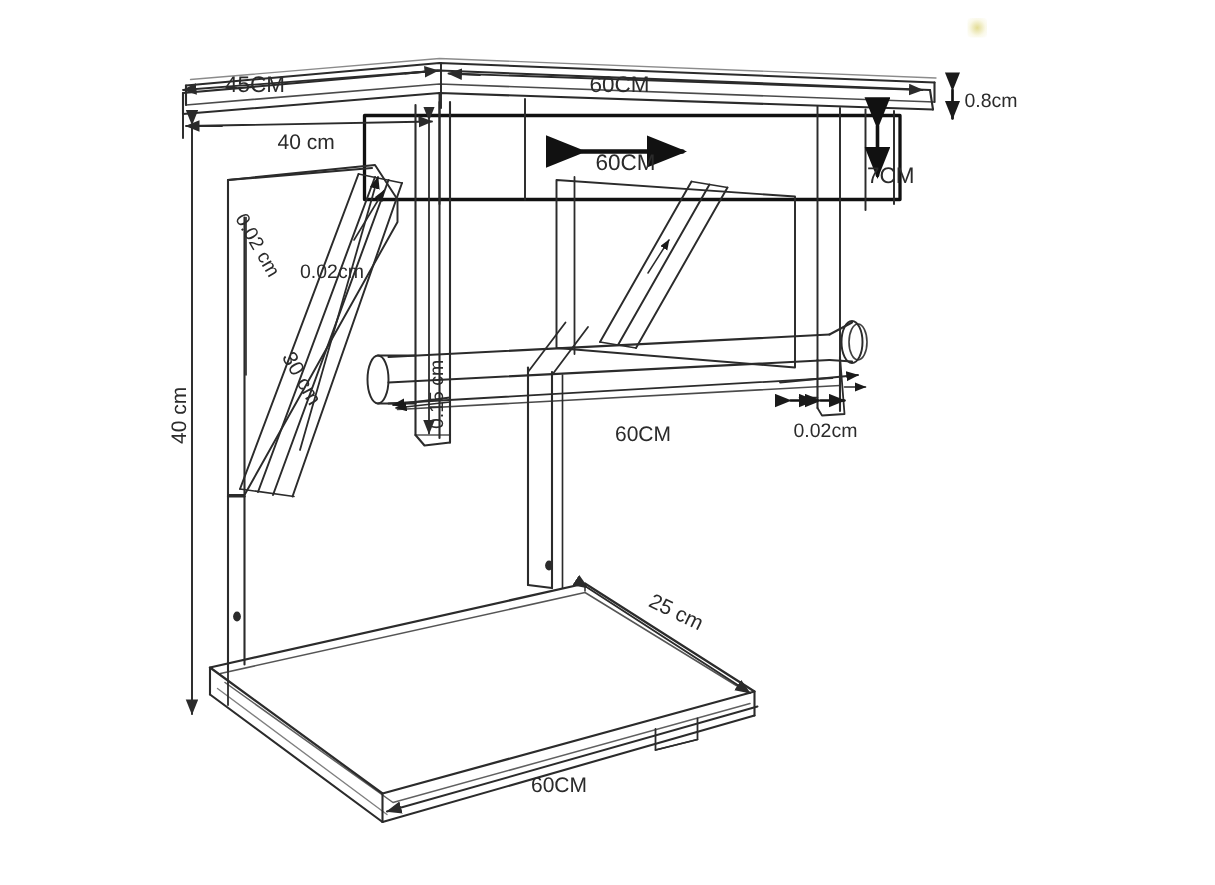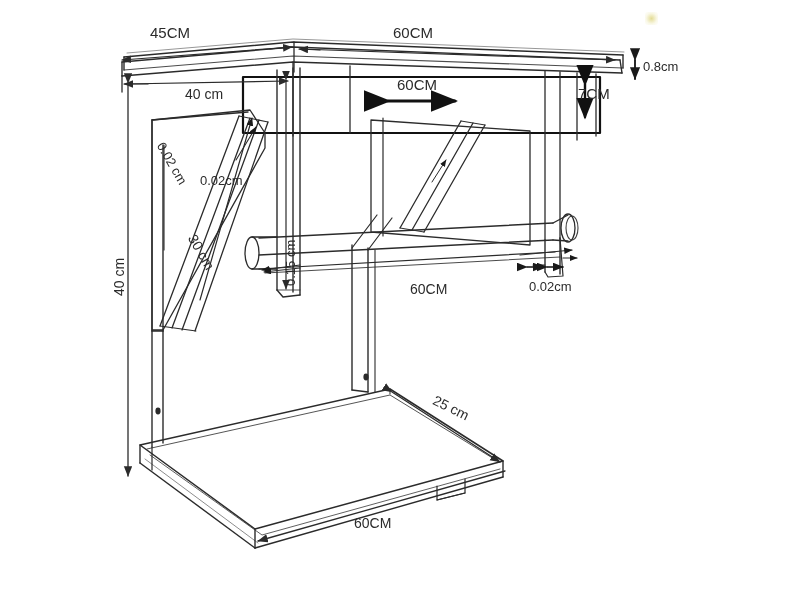--- a/index.html
+++ b/index.html
@@ -26,21 +26,21 @@
     height: 590px;
   }
   .lbl {
     position: absolute;
     color: #2b2b2b;
     font-family: "Liberation Sans", sans-serif;
     white-space: nowrap;
     line-height: 1;
     -webkit-font-smoothing: none;
   }
-  .lbl-lg { font-size: 15px; }
+  .lbl-lg { font-size: 15px; margin-top: 24px; }
   .lbl-md { font-size: 14px; }
   .lbl-sm { font-size: 13px; }
   .rot-90 { transform: rotate(-90deg); transform-origin: left top; }
   .rot-60 { transform: rotate(60deg); transform-origin: left top; }
   .rot-25 { transform: rotate(26deg); transform-origin: left top; }
   .artifact {
     position: absolute;
     width: 13px;
     height: 13px;
     background: radial-gradient(circle, rgba(222,214,130,0.85) 0%, rgba(240,236,190,0.35) 60%, rgba(255,255,255,0) 100%);

